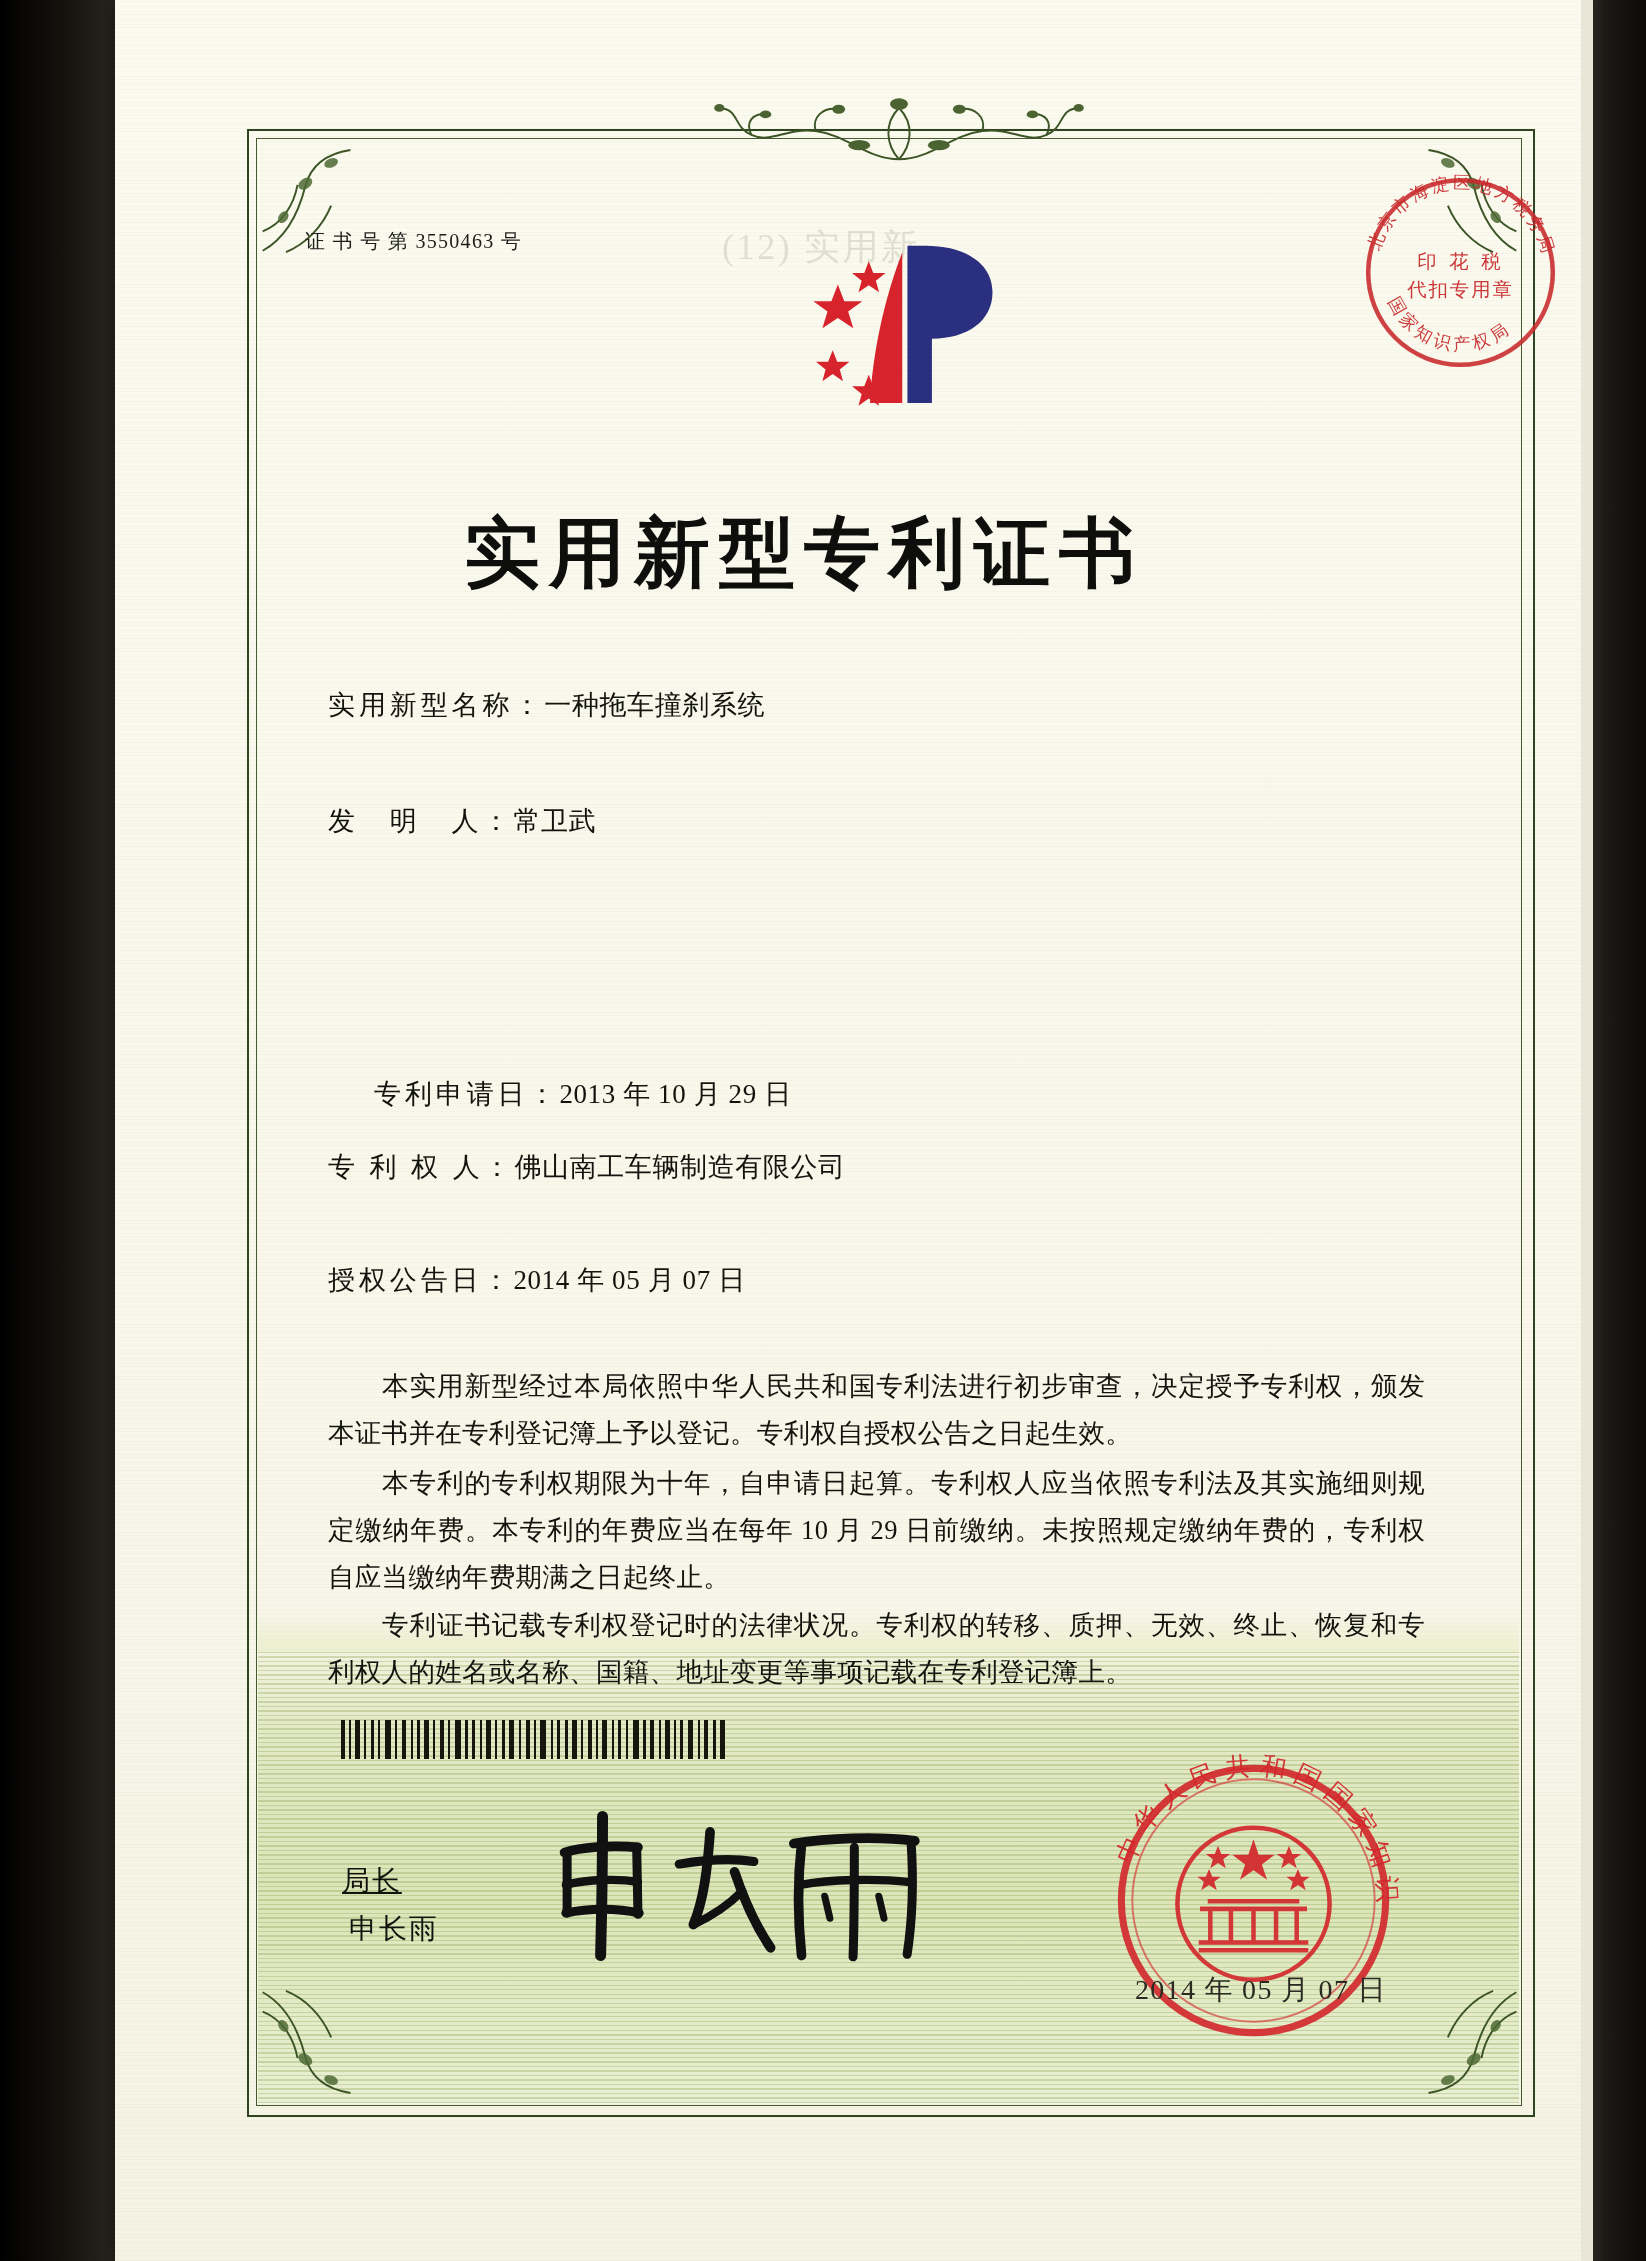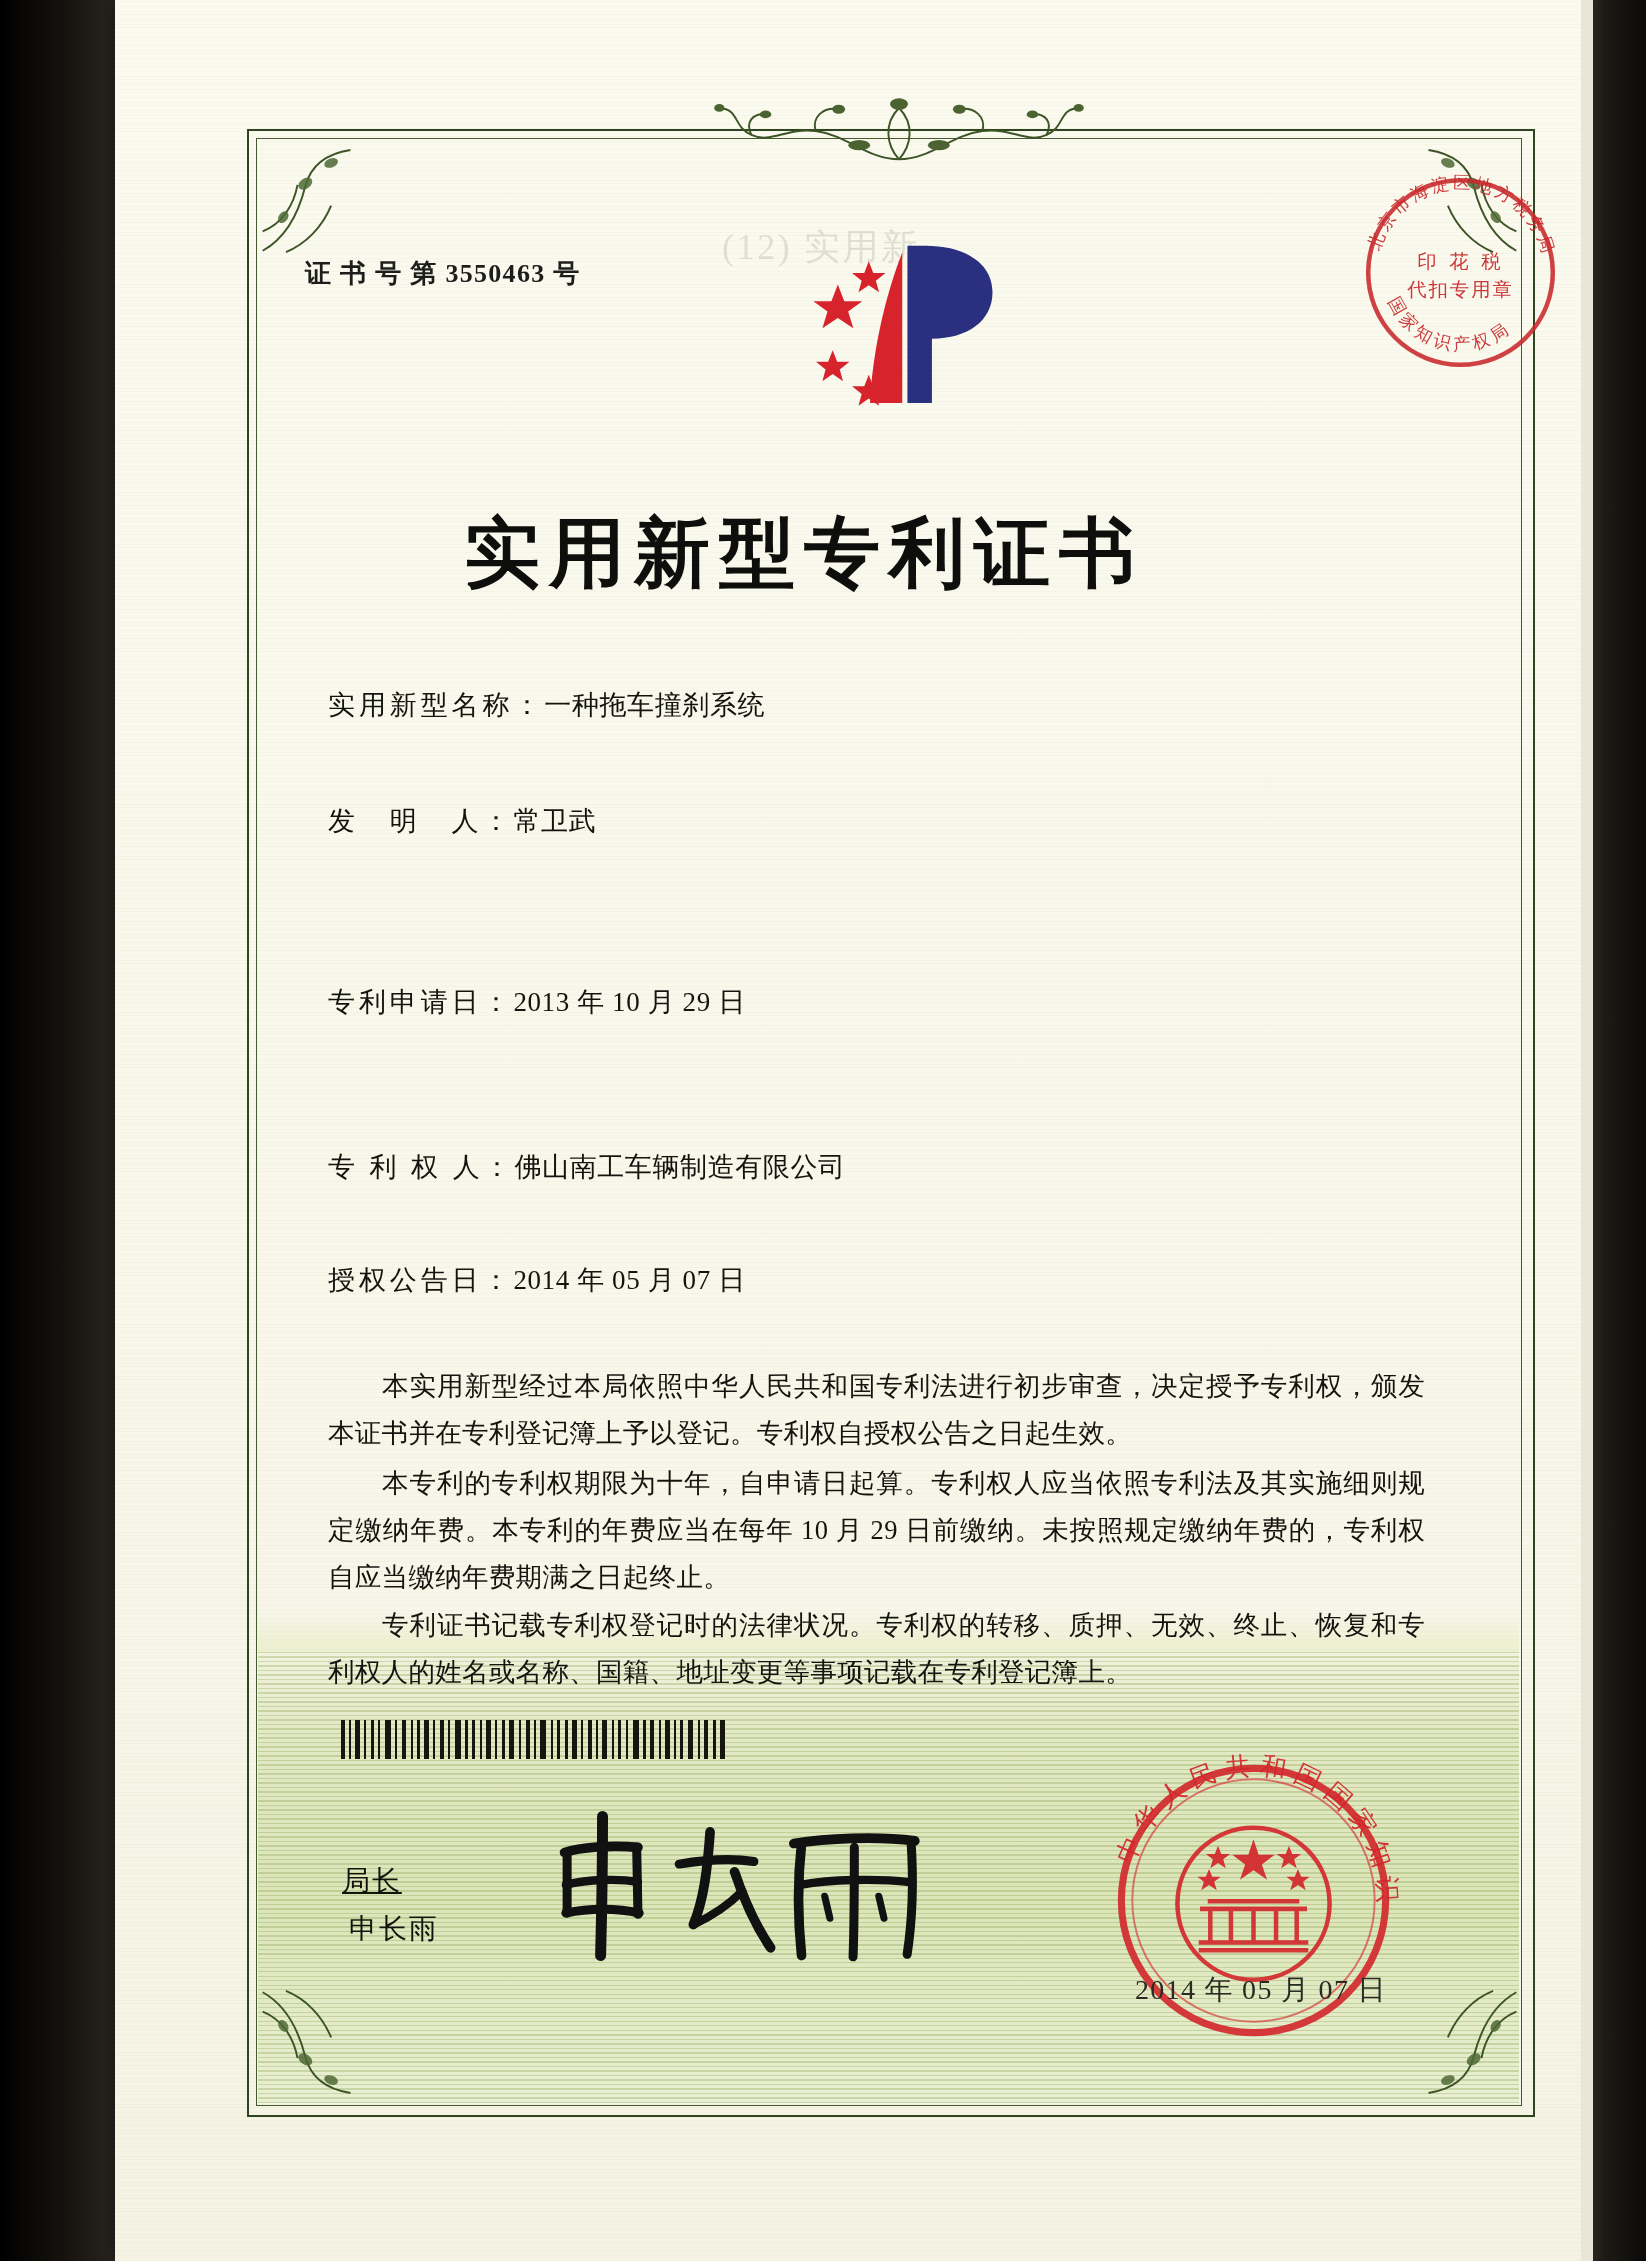--- a/index.html
+++ b/index.html
@@ -113,26 +113,25 @@
   #green-field-fade {
     position: absolute;
     left: 143px; top: 1613px;
     width: 1261px; height: 58px;
     background: linear-gradient(to bottom, rgba(226,233,182,0) 0%, rgba(226,233,182,.75) 100%);
   }
 
   
   #cert-no {
     position: absolute;
-    left: 190px; top: 256px;
-    font-size: 26px;
+    left: 190px; top: 228px;
+    font-size: 20px;
     letter-spacing: 1.3px;
     color: #1d1d1b;
     white-space: nowrap;
-    font-weight: bold;
   }
 
   
   #logo {
     position: absolute;
     left: 684px; top: 242px;
     width: 213px; height: 174px;
   }
 
   
@@ -162,21 +161,21 @@
     color: #14140f;
     white-space: nowrap;
     letter-spacing: 0.6px;
   }
   .field .lbl { letter-spacing: 3.9px; }
   .field .val { letter-spacing: 0.6px; }
 
   #f-name  { top: 687px; }
   #f-inv   { top: 803px; }
   #f-pno   { top: 920px; }
-  #f-appd  { top: 984px; }
+  #f-appd  { top: 1076px; margin-left: 46px; }
   #f-owner { top: 1149px; }
   #f-grant { top: 1262px; }
 
   
   .para {
     position: absolute;
     left: 213px;
     width: 1097px;
     font-size: 26.5px;
     line-height: 47px;

